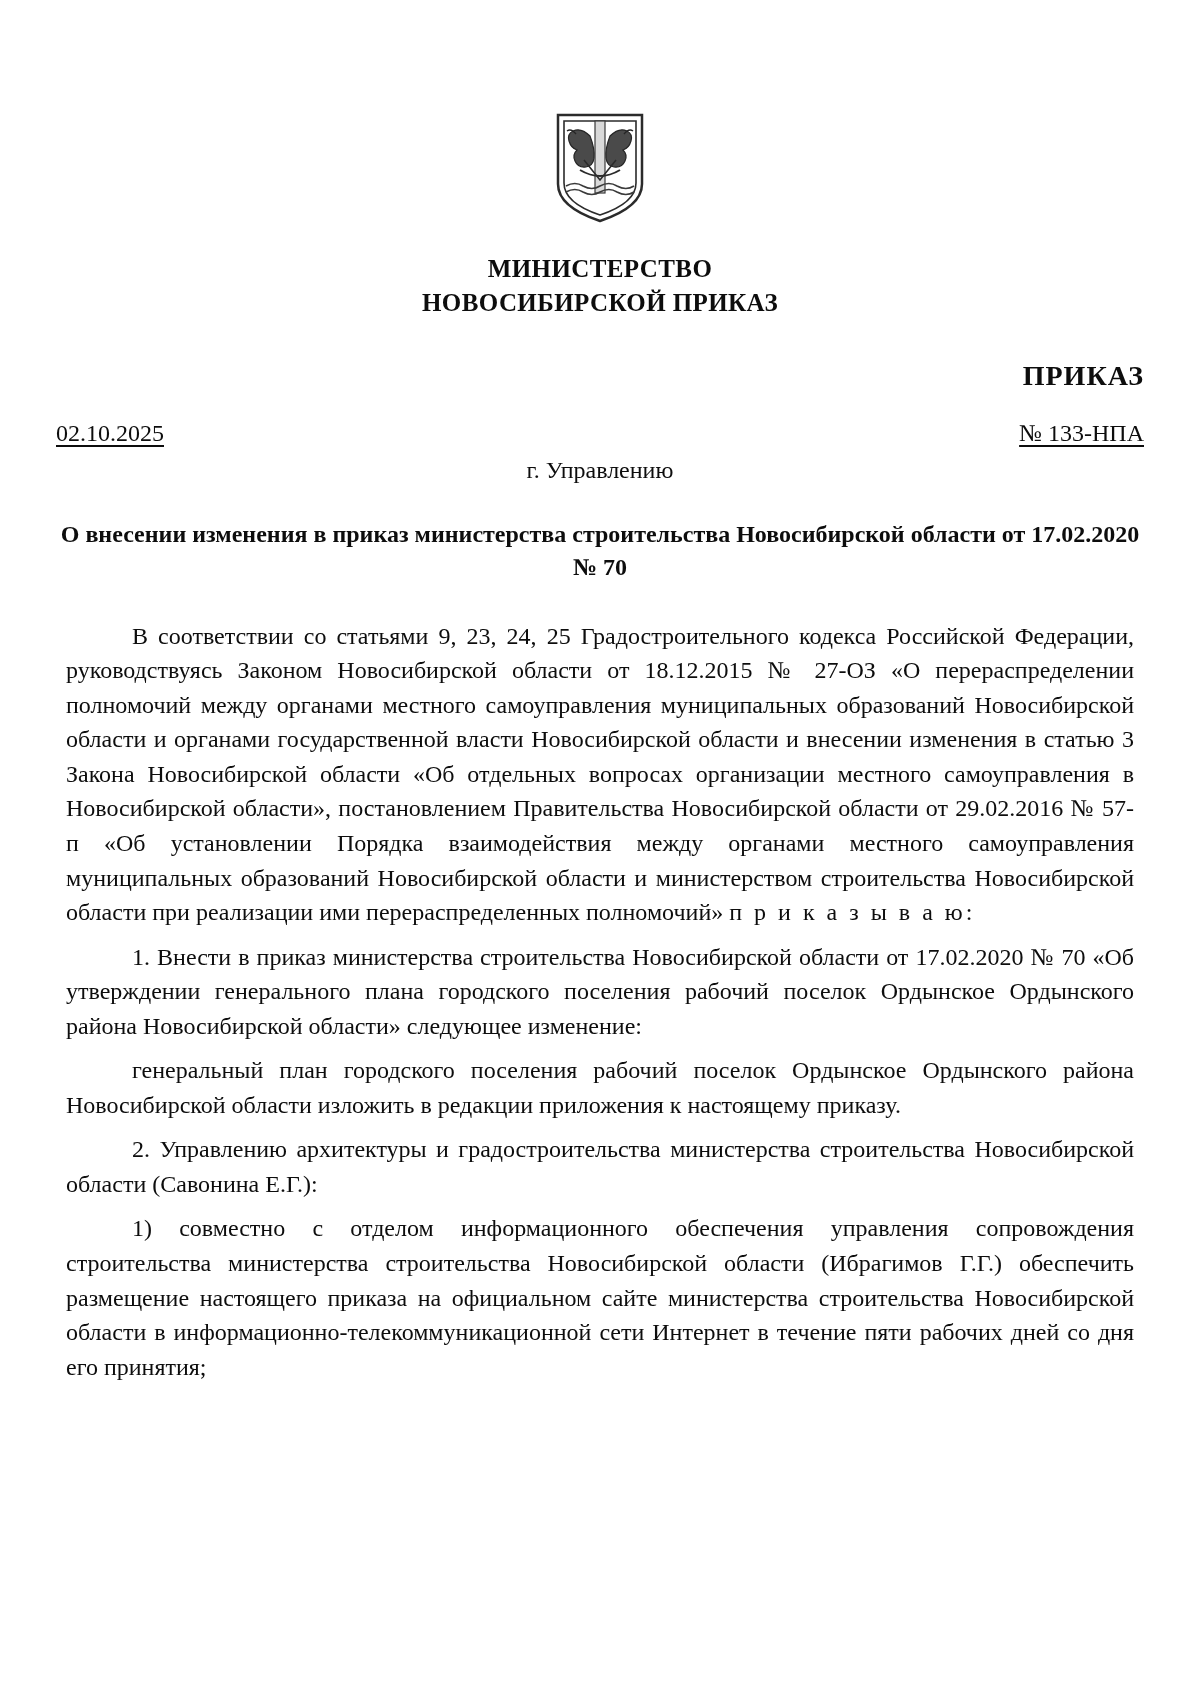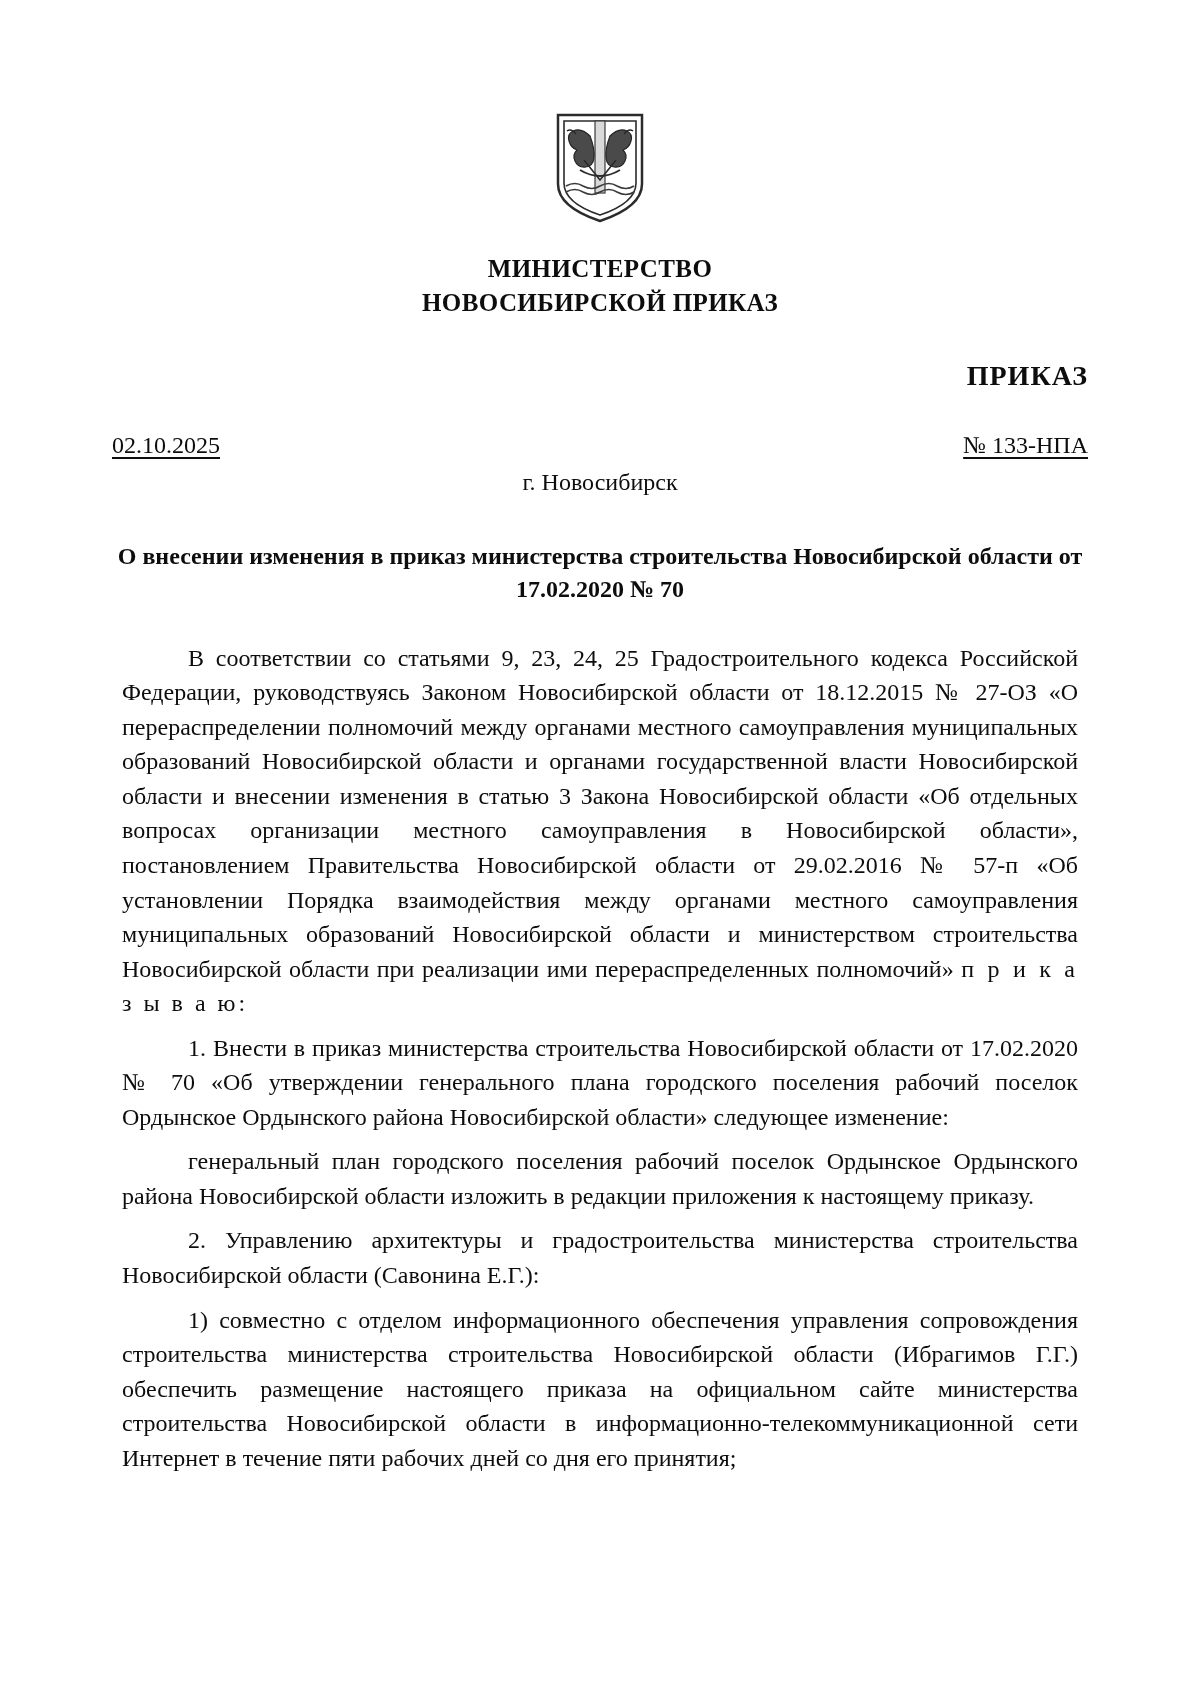--- a/index.html
+++ b/index.html
@@ -9,21 +9,21 @@
   }
   .page {
     position: relative;
     width: 1200px;
     height: 1697px;
     margin: 0 auto;
     background: #ffffff;
     font-family: "Liberation Serif", "DejaVu Serif", serif;
     color: #0d0d0d;
     box-sizing: border-box;
-    padding: 0 112px;
+    padding: 0 56px;
     overflow: hidden;
   }
 
   
   .emblem-wrap {
     display: flex;
     justify-content: center;
     padding-top: 112px;
   }
   .emblem {
@@ -45,40 +45,40 @@
   .doctype {
     margin-top: 40px;
     text-align: right;
     font-weight: bold;
     font-size: 28px;
     letter-spacing: 1px;
   }
 
   
   .meta-row {
-    margin-top: 40px;
+    margin-top: 28px;
     display: flex;
     justify-content: space-between;
     align-items: center;
     font-size: 24px;
     gap: 48px;
   }
   .meta-date, .meta-number {
     text-decoration: underline;
     text-underline-offset: 4px;
   }
   .city {
     margin-top: 10px;
     text-align: center;
     font-size: 24px;
   }
 
   
   .doc-title {
-    margin-top: 44px;
+    margin-top: 34px;
     text-align: center;
     font-weight: bold;
     font-size: 24px;
     line-height: 1.4;
     padding: 0 4px;
   }
 
   
   .body {
     margin-top: 34px;
@@ -127,21 +127,21 @@
     <div>НОВОСИБИРСКОЙ ПРИКАЗ</div>
   </div>
 
   <div class="doctype">ПРИКАЗ</div>
 
   <div class="meta-row">
     <span class="meta-date">02.10.2025</span>
     <span class="meta-number">№ 133-НПА</span>
   </div>
 
-  <div class="city">г. Новосибирск</div>
+  <div class="city">г. Управлению</div>
 
   <div class="doc-title">О внесении изменения в приказ министерства строительства Новосибирской области от 17.02.2020 № 70</div>
 
   <div class="body">
     <p><span>В соответствии со статьями 9, 23, 24, 25 Градостроительного кодекса Российской Федерации, руководствуясь Законом Новосибирской области от 18.12.2015 № 27-ОЗ «О перераспределении полномочий между органами местного самоуправления муниципальных образований Новосибирской области и органами государственной власти Новосибирской области и внесении изменения в статью 3 Закона Новосибирской области «Об отдельных вопросах организации местного самоуправления в Новосибирской области», постановлением Правительства Новосибирской области от 29.02.2016 № 57-п «Об установлении Порядка взаимодействия между органами местного самоуправления муниципальных образований Новосибирской области и министерством строительства Новосибирской области при реализации ими перераспределенных полномочий»</span> <span class="spaced">п р и к а з ы в а ю</span><span>:</span></p>
     <p>1. Внести в приказ министерства строительства Новосибирской области от 17.02.2020 № 70 «Об утверждении генерального плана городского поселения рабочий поселок Ордынское Ордынского района Новосибирской области» следующее изменение:</p>
     <p>генеральный план городского поселения рабочий поселок Ордынское Ордынского района Новосибирской области изложить в редакции приложения к настоящему приказу.</p>
     <p>2. Управлению архитектуры и градостроительства министерства строительства Новосибирской области (Савонина Е.Г.):</p>
     <p>1) совместно с отделом информационного обеспечения управления сопровождения строительства министерства строительства Новосибирской области (Ибрагимов Г.Г.) обеспечить размещение настоящего приказа на официальном сайте министерства строительства Новосибирской области в информационно-телекоммуникационной сети Интернет в течение пяти рабочих дней со дня его принятия;</p>
   </div>

